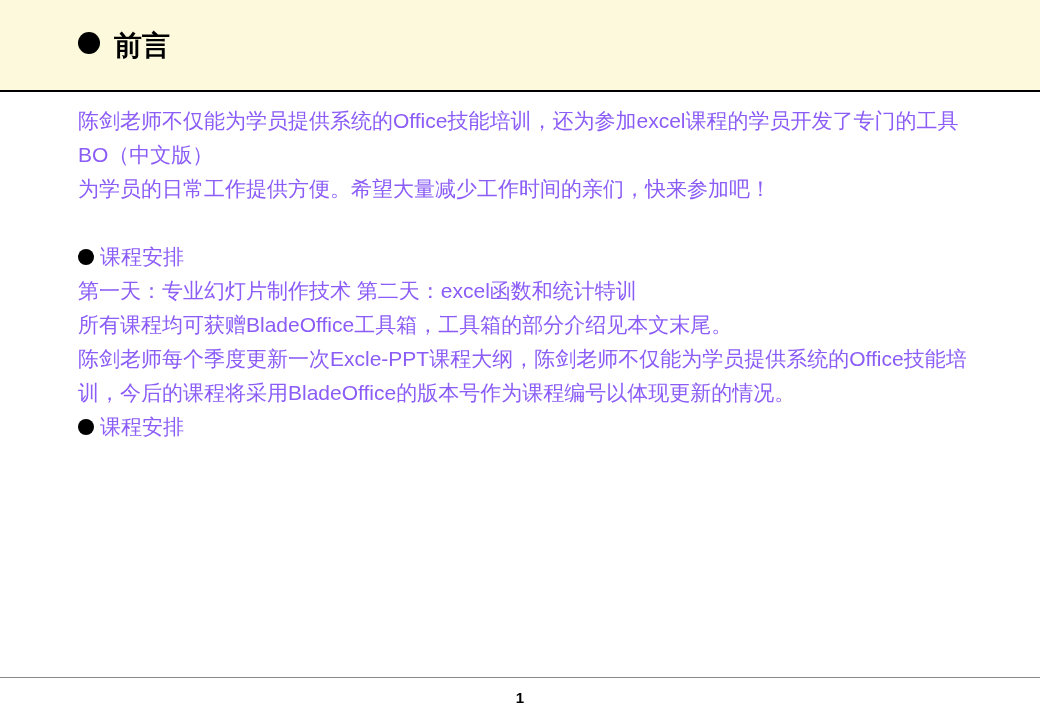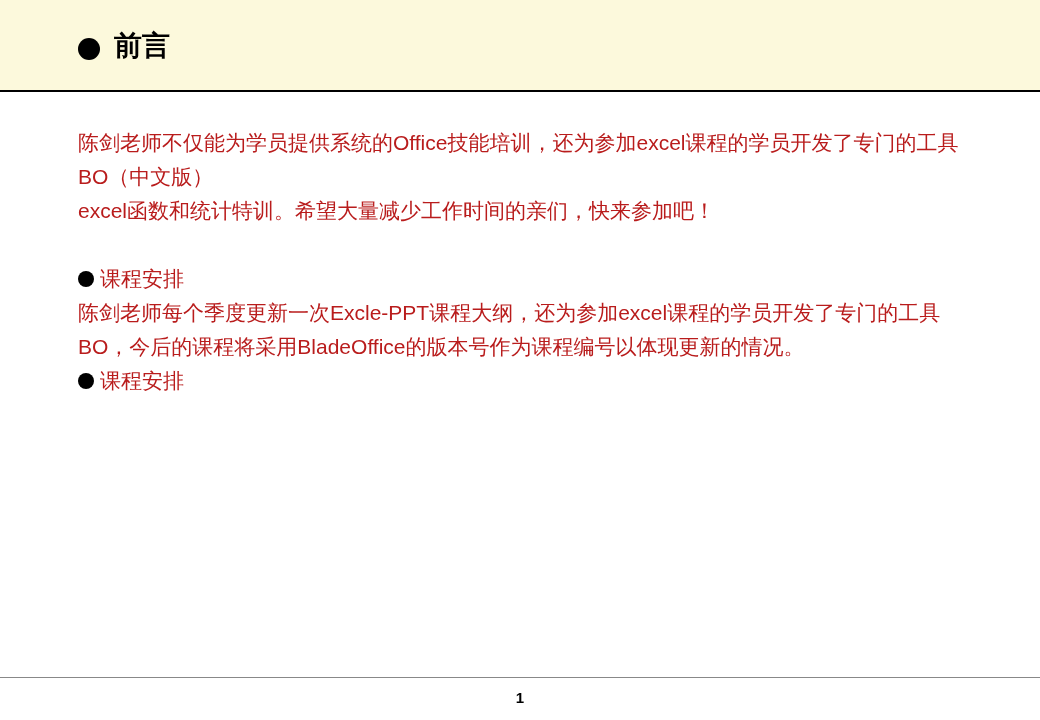--- a/index.html
+++ b/index.html
@@ -20,40 +20,40 @@
       height: 92px;
       background: #fcf9dc;
       border-bottom: 2px solid #000000;
       position: relative;
     }
     .title-row {
       position: absolute;
       left: 78px;
       top: 32px;
       display: flex;
-      align-items: flex-end;
+      align-items: flex-start;
       gap: 14px;
     }
     .title-bullet {
       width: 22px;
       height: 22px;
       background: #000000;
       border-radius: 50%;
       flex-shrink: 0;
     }
     .title-text {
       font-size: 28px;
       font-weight: bold;
       color: #000000;
       line-height: 1;
     }
     .content {
-      padding: 34px 70px 0 78px;
+      padding: 12px 70px 0 78px;
       font-size: 21px;
-      color: #b91c1c;
+      color: #8b5cf6;
       line-height: 1.62;
     }
     .content p {
       margin: 0;
     }
     .spacer {
       height: 34px;
     }
     .inline-bullet {
       display: inline-block;
@@ -90,21 +90,23 @@
 
 <div class="header-band">
   <div class="title-row">
     <div class="title-bullet"></div>
     <div class="title-text">前言</div>
   </div>
 </div>
 
 <div class="content">
   <p>陈剑老师不仅能为学员提供系统的Office技能培训，还为参加excel课程的学员开发了专门的工具BO（中文版）</p>
-  <p>excel函数和统计特训。希望大量减少工作时间的亲们，快来参加吧！</p>
+  <p>为学员的日常工作提供方便。希望大量减少工作时间的亲们，快来参加吧！</p>
   <div class="spacer"></div>
   <p><span class="inline-bullet"></span><span>课程安排</span></p>
-  <p>陈剑老师每个季度更新一次Excle-PPT课程大纲，还为参加excel课程的学员开发了专门的工具BO，今后的课程将采用BladeOffice的版本号作为课程编号以体现更新的情况。</p>
+  <p>第一天：专业幻灯片制作技术   第二天：excel函数和统计特训</p>
+  <p>所有课程均可获赠BladeOffice工具箱，工具箱的部分介绍见本文末尾。</p>
+  <p>陈剑老师每个季度更新一次Excle-PPT课程大纲，陈剑老师不仅能为学员提供系统的Office技能培训，今后的课程将采用BladeOffice的版本号作为课程编号以体现更新的情况。</p>
   <p><span class="inline-bullet"></span><span>课程安排</span></p>
 </div>
 
 <div class="footer-line"></div>
 <div class="page-number">1</div>
 
 </body></html>

